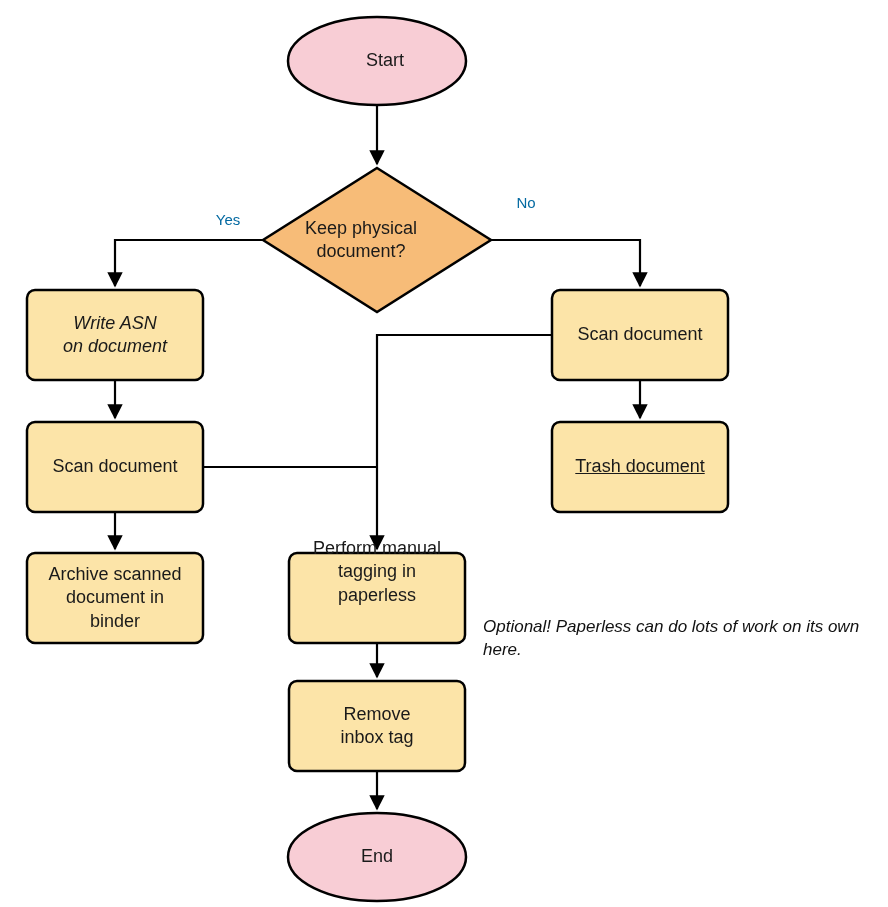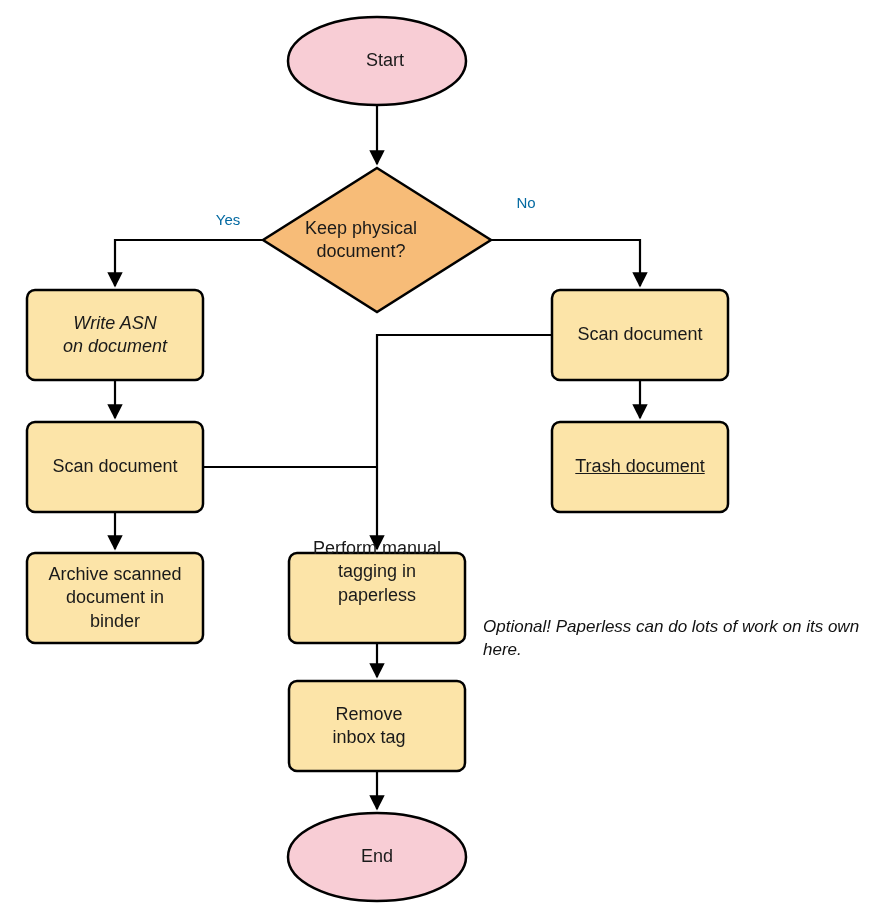--- a/index.html
+++ b/index.html
@@ -119,21 +119,21 @@
 binder</div>
 
   <div class="node-label" style="left:552px; top:290px; width:176px; height:90px;">Scan document</div>
 
   <div class="node-label" style="left:552px; top:422px; width:176px; height:90px;text-decoration:underline;">Trash document</div>
 
   <div class="node-label" style="left:289px; top:527px; width:176px; height:90px;">Perform manual
 tagging in
 paperless</div>
 
-  <div class="node-label" style="left:281px; top:681px; width:176px; height:90px;">Remove
+  <div class="node-label" style="left:289px; top:681px; width:176px; height:90px;">Remove
 inbox tag</div>
 
   <div class="node-label" style="left:288px; top:813px; width:178px; height:88px;">End</div>
 
   <div class="edge-label" style="left:198px; top:211px; width:60px;">Yes</div>
 
   <div class="edge-label" style="left:496px; top:194px; width:60px; text-align:center;">No</div>
 
   <div class="note" style="left:483px; top:588px;margin-top:28px;">Optional! Paperless can do lots of work on its own here.</div>
 

